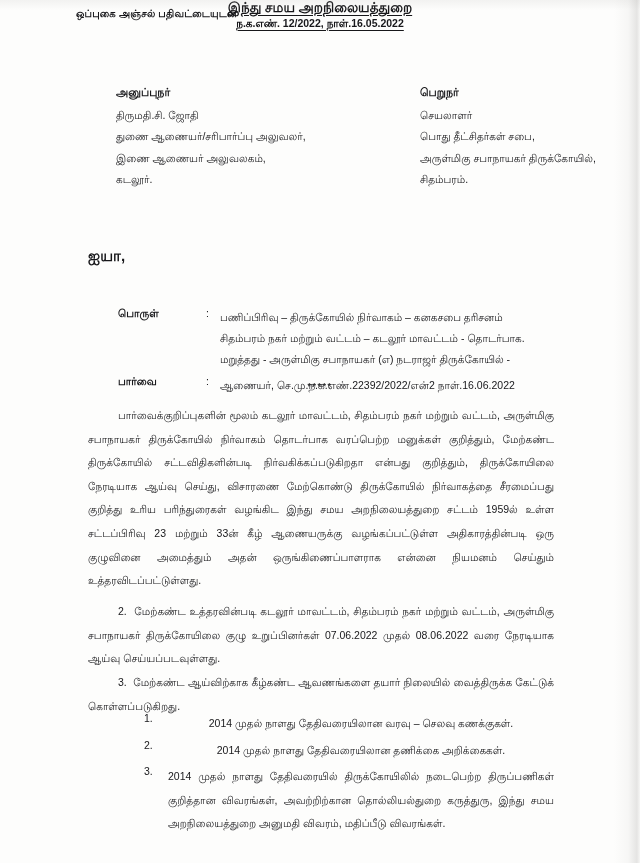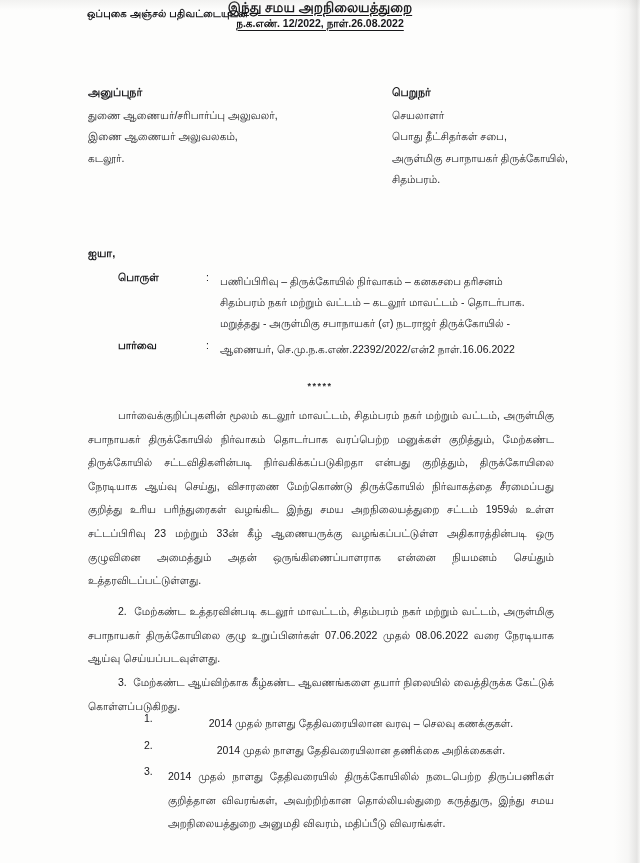--- a/index.html
+++ b/index.html
@@ -43,21 +43,21 @@
   
   .tx {
     position: absolute;
     font-size: 10.5px;
     line-height: 1.0;
     letter-spacing: 0.1px;
     white-space: nowrap;
   }
 
   #postal-ack {
-    left: 87px;
+    left: 76px;
     top: 9px;
     font-size: 10px;
     font-weight: bold;
     letter-spacing: 0.2px;
   }
   #dept-title {
     left: 0;
     right: 0;
     top: 31px;
     text-align: center;
@@ -69,20 +69,21 @@
     text-decoration: underline;
     text-underline-offset: 3px;
   }
 
   
   .party {
     position: absolute;
     top: 82px;
     font-size: 10.5px;
     line-height: 21.5px;
+    margin-left: 28px;
   }
   #sender-block { left: 88px; width: 300px; }
   #receiver-block { left: 392px; width: 240px; }
   .party .heading {
     font-weight: bold;
     font-size: 11px;
     margin-bottom: 1px;
   }
   .party .line { white-space: nowrap; }
 
@@ -95,30 +96,31 @@
     font-weight: bold;
   }
   #ref-date span {
     text-decoration: underline;
     text-underline-offset: 2.5px;
   }
 
   #salutation {
     left: 88px;
     top: 248px;
-    font-size: 11px;
+    font-size: 15px;
     font-weight: bold;
   }
 
   
   .field-row {
     position: absolute;
     display: flex;
     left: 118px;
     right: 8px;
+    margin-top: 36px;
   }
   .field-label {
     width: 88px;
     flex: 0 0 88px;
     text-align: left;
     font-weight: bold;
     font-size: 10.5px;
   }
   .field-colon {
     width: 14px;
@@ -192,35 +194,36 @@
   <div class="doc">
 
     <div class="tx" id="postal-ack">ஒப்புகை அஞ்சல் பதிவட்டையுடன்</div>
 
     <div id="dept-title">
       <span>இந்து சமய அறநிலையத்துறை</span>
     </div>
 
     <div class="party" id="sender-block">
       <div class="heading">அனுப்புநர்</div>
+      <div class="line">திருமதி.சி. ஜோதி</div>
       <div class="line">துணை ஆணையர்/சரிபார்ப்பு அலுவலர்,</div>
       <div class="line">இணை ஆணையர் அலுவலகம்,</div>
       <div class="line">கடலூர்.</div>
     </div>
 
     <div class="party" id="receiver-block">
       <div class="heading">பெறுநர்</div>
       <div class="line">செயலாளர்</div>
       <div class="line">பொது தீட்சிதர்கள் சபை,</div>
       <div class="line">அருள்மிகு சபாநாயகர் திருக்கோயில்,</div>
       <div class="line">சிதம்பரம்.</div>
     </div>
 
     <div id="ref-date">
-      <span>ந.க.எண். 12/2022, நாள்.26.08.2022</span>
+      <span>ந.க.எண். 12/2022, நாள்.16.05.2022</span>
     </div>
 
     <div class="tx" id="salutation">ஐயா,</div>
 
     <div class="field-row" id="subject-row">
       <div class="field-label">பொருள்</div>
       <div class="field-colon">:</div>
       <div class="field-value">
         <span class="l">பணிப்பிரிவு – திருக்கோயில் நிர்வாகம் – கனகசபை தரிசனம்</span>
         <span class="l">சிதம்பரம் நகர் மற்றும் வட்டம் – கடலூர் மாவட்டம் - தொடர்பாக.</span>

